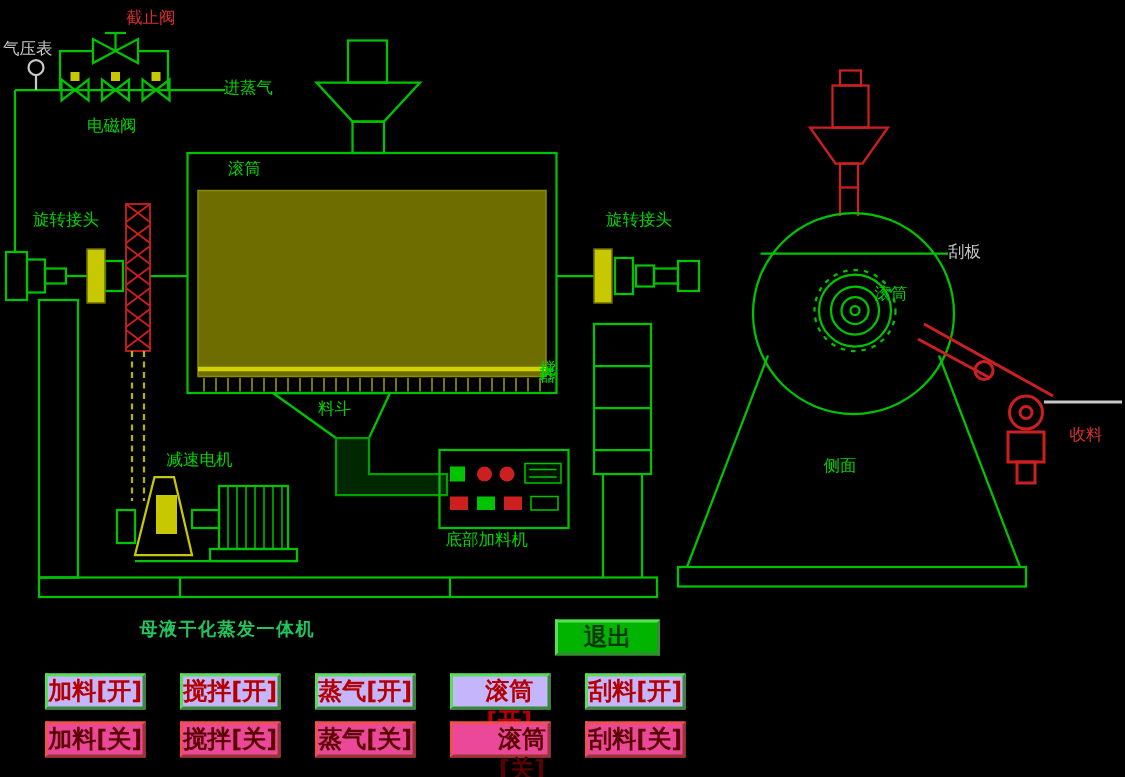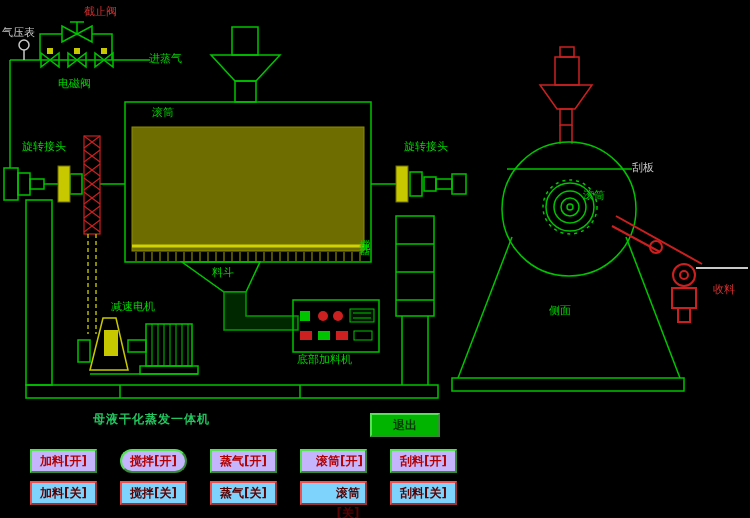--- a/index.html
+++ b/index.html
@@ -11,25 +11,25 @@
   .label { position:absolute; font-size:11px; color:#00d400; white-space:nowrap; line-height:1.1; }
   .label.red   { color:#d83030; }
   .label.white { color:#c8c8c8; }
   .label.vertical { writing-mode:vertical-rl; text-orientation:upright; letter-spacing:3px; }
   .title {
     position:absolute; left:93px; top:411px; font-size:12px; font-weight:bold;
     color:#22c55e; letter-spacing:1px;
   }
   .btn {
     position:absolute; width:67px; height:24px; line-height:20px; text-align:center;
-    font-size:12px; font-weight:bold; cursor:pointer; box-sizing:border-box;
+    font-size:16px; font-weight:bold; cursor:pointer; box-sizing:border-box;
     font-family:"DejaVu Sans","Liberation Sans",sans-serif;
   }
   .btn.green { background:#c4b5fd; border:2px outset #55e055; color:#b40000; }
-  .btn.red   { background:#7dd3fc; border:2px outset #f05050; color:#5a0000; }
+  .btn.red   { background:#ec4899; border:2px outset #f05050; color:#5a0000; }
   .btn.exit  { left:370px; top:413px; width:70px; background:#00b400; border:2px outset #55e055; color:#083808; }
 </style>
 </head>
 <body>
 
 <div class="stage">
 
   <svg class="art" width="750" height="518" viewBox="0 0 750 518">
 
     <g stroke="#00c400" fill="none" stroke-width="1.5">
@@ -195,21 +195,21 @@
   <div class="label" style="left:583px; top:190px;">滚筒</div>
   <div class="label white" style="left:632px; top:162px;">刮板</div>
   <div class="label" style="left:549px; top:305px;">侧面</div>
   <div class="label red" style="left:713px; top:284px;">收料</div>
 
   <div class="title">母液干化蒸发一体机</div>
 
   <div class="btn exit">退出</div>
 
   <div class="btn green" style="left:30px;  top:449px;">加料[开]</div>
-  <div class="btn green" style="left:120px; top:449px;border-radius:12px;">搅拌[开]</div>
+  <div class="btn green" style="left:120px; top:449px;">搅拌[开]</div>
   <div class="btn green" style="left:210px; top:449px;">蒸气[开]</div>
   <div class="btn green" style="left:300px; top:449px;padding-left:12px;">滚筒[开]</div>
   <div class="btn green" style="left:390px; top:449px;">刮料[开]</div>
 
   <div class="btn red" style="left:30px;  top:481px;">加料[关]</div>
   <div class="btn red" style="left:120px; top:481px;">搅拌[关]</div>
   <div class="btn red" style="left:210px; top:481px;">蒸气[关]</div>
   <div class="btn red" style="left:300px; top:481px;padding-left:29px;">滚筒[关]</div>
   <div class="btn red" style="left:390px; top:481px;">刮料[关]</div>
 

